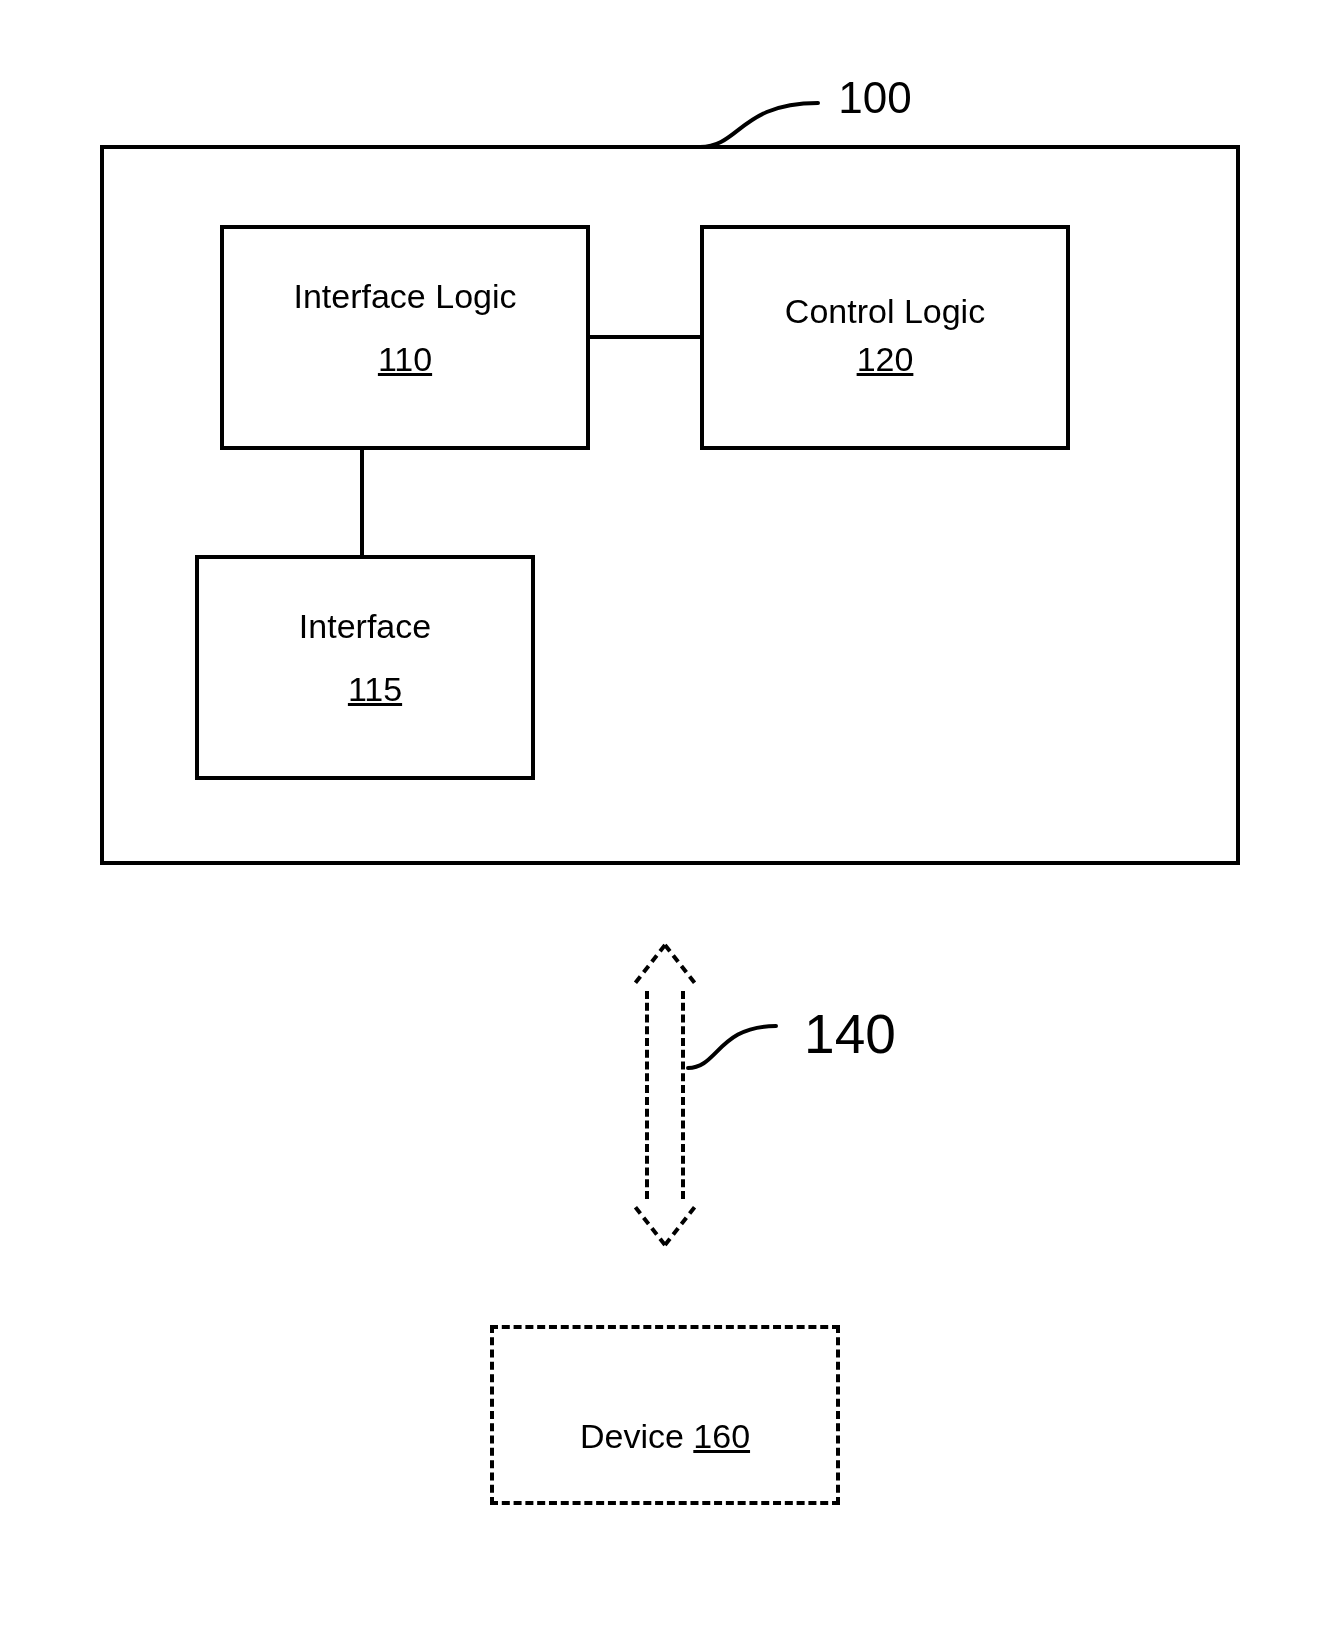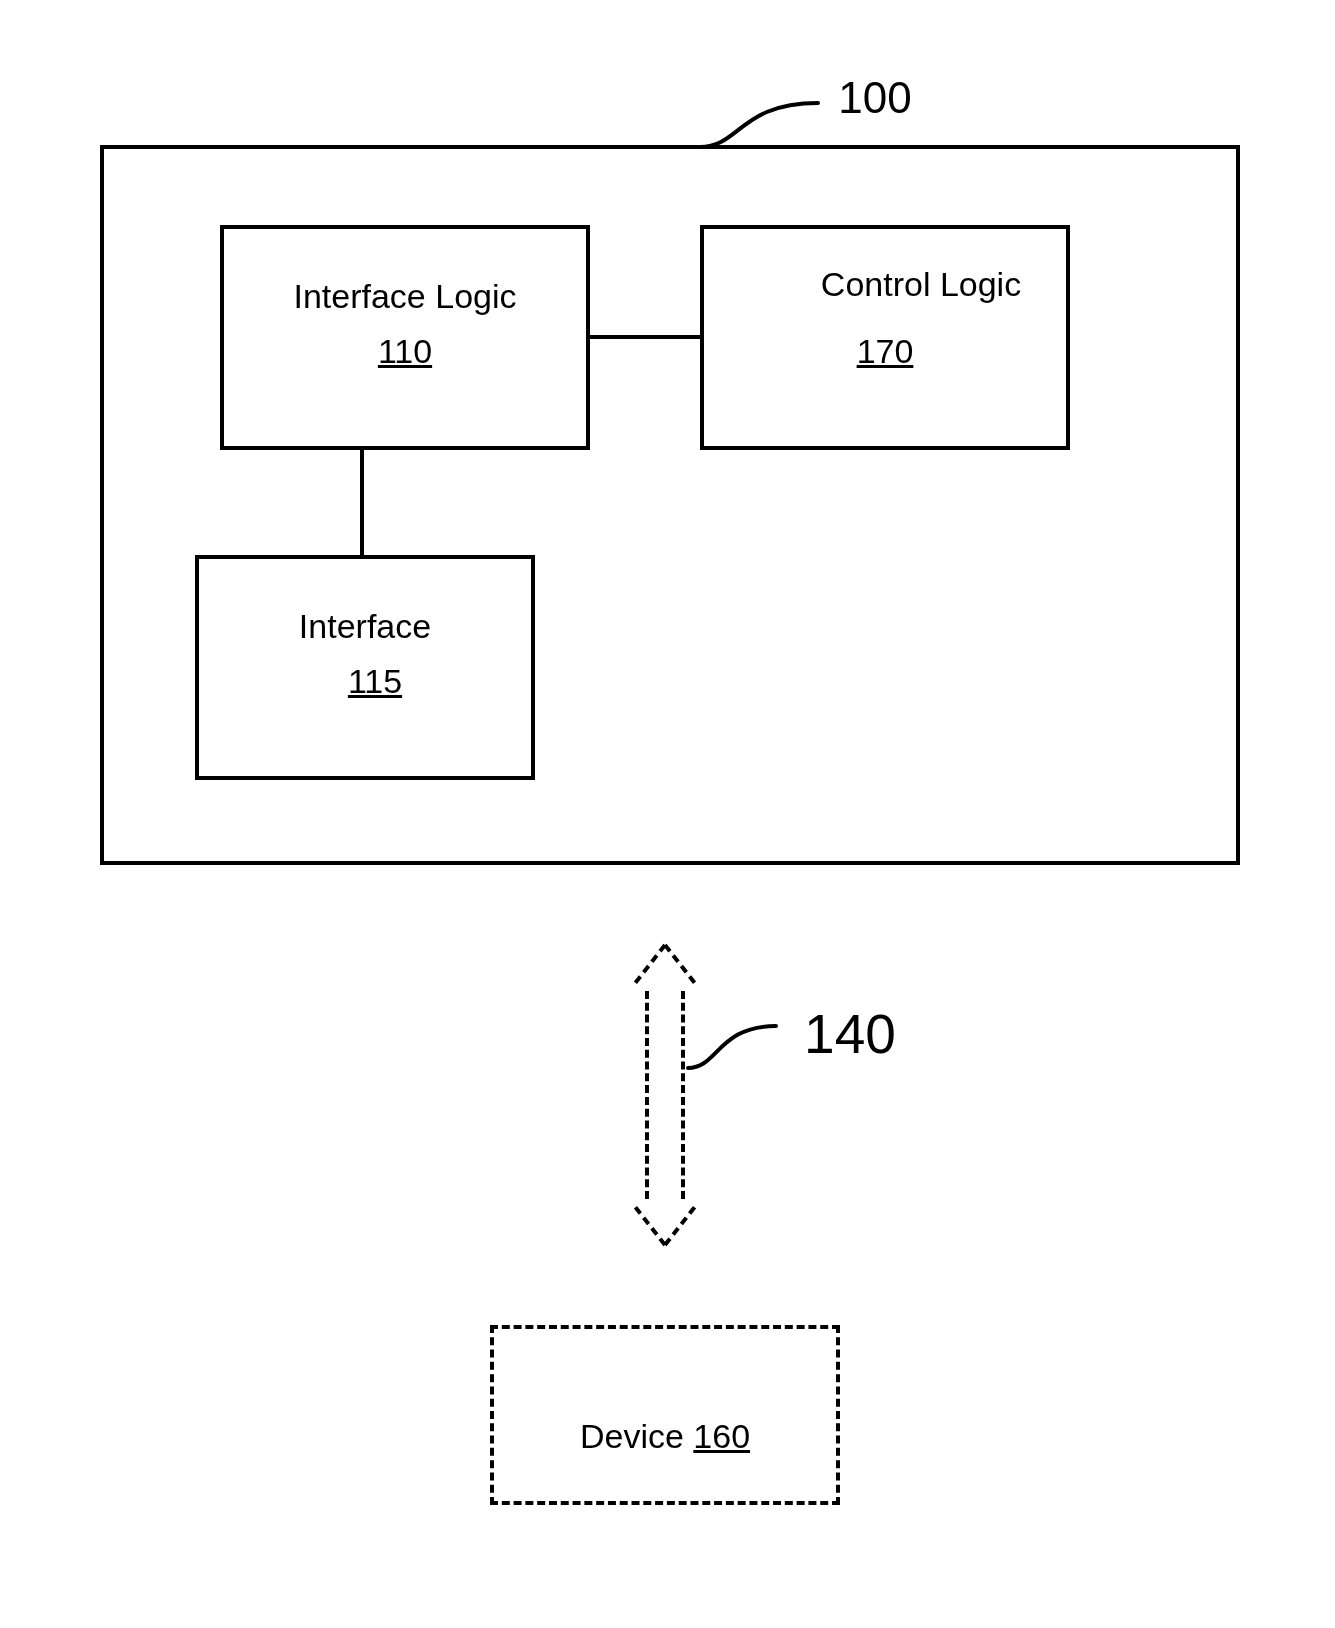--- a/index.html
+++ b/index.html
@@ -23,20 +23,21 @@
     box-sizing: border-box;
   }
   .label {
     position: absolute;
     text-align: center;
     line-height: 1.25;
     font-size: 34px;
   }
   .underline {
     text-decoration: underline;
+    margin-top: 8px;
   }
   .connector {
     position: absolute;
     background: #000;
   }
 
   
   .darrow {
     position: absolute;
   }
@@ -91,22 +92,22 @@
     <path d="M0,52 C40,52 40,8 118,8"></path>
   </svg>
 
   <div class="box" style="left:100px; top:145px; width:1140px; height:720px;"></div>
 
   <div class="box" style="left:220px; top:225px; width:370px; height:225px;"></div>
   <div class="label" style="left:220px; top:275px; width:370px;">Interface Logic</div>
   <div class="label underline" style="left:220px; top:330px; width:370px;">110</div>
 
   <div class="box" style="left:700px; top:225px; width:370px; height:225px;"></div>
-  <div class="label" style="left:700px; top:263px; width:370px;padding-left:36px;">Control Logic</div>
-  <div class="label underline" style="left:700px; top:330px; width:370px;">170</div>
+  <div class="label" style="left:700px; top:290px; width:370px;">Control Logic</div>
+  <div class="label underline" style="left:700px; top:330px; width:370px;">120</div>
 
   <div class="connector" style="left:590px; top:335px; width:110px; height:4px;"></div>
 
   <div class="box" style="left:195px; top:555px; width:340px; height:225px;"></div>
   <div class="label" style="left:195px; top:605px; width:340px;">Interface</div>
   <div class="label underline" style="left:195px; top:660px; width:340px;padding-left:10px;">115</div>
 
   <div class="connector" style="left:360px; top:450px; width:4px; height:105px;"></div>
 
   <div class="darrow" style="left:610px; top:945px; width:110px; height:300px;">

